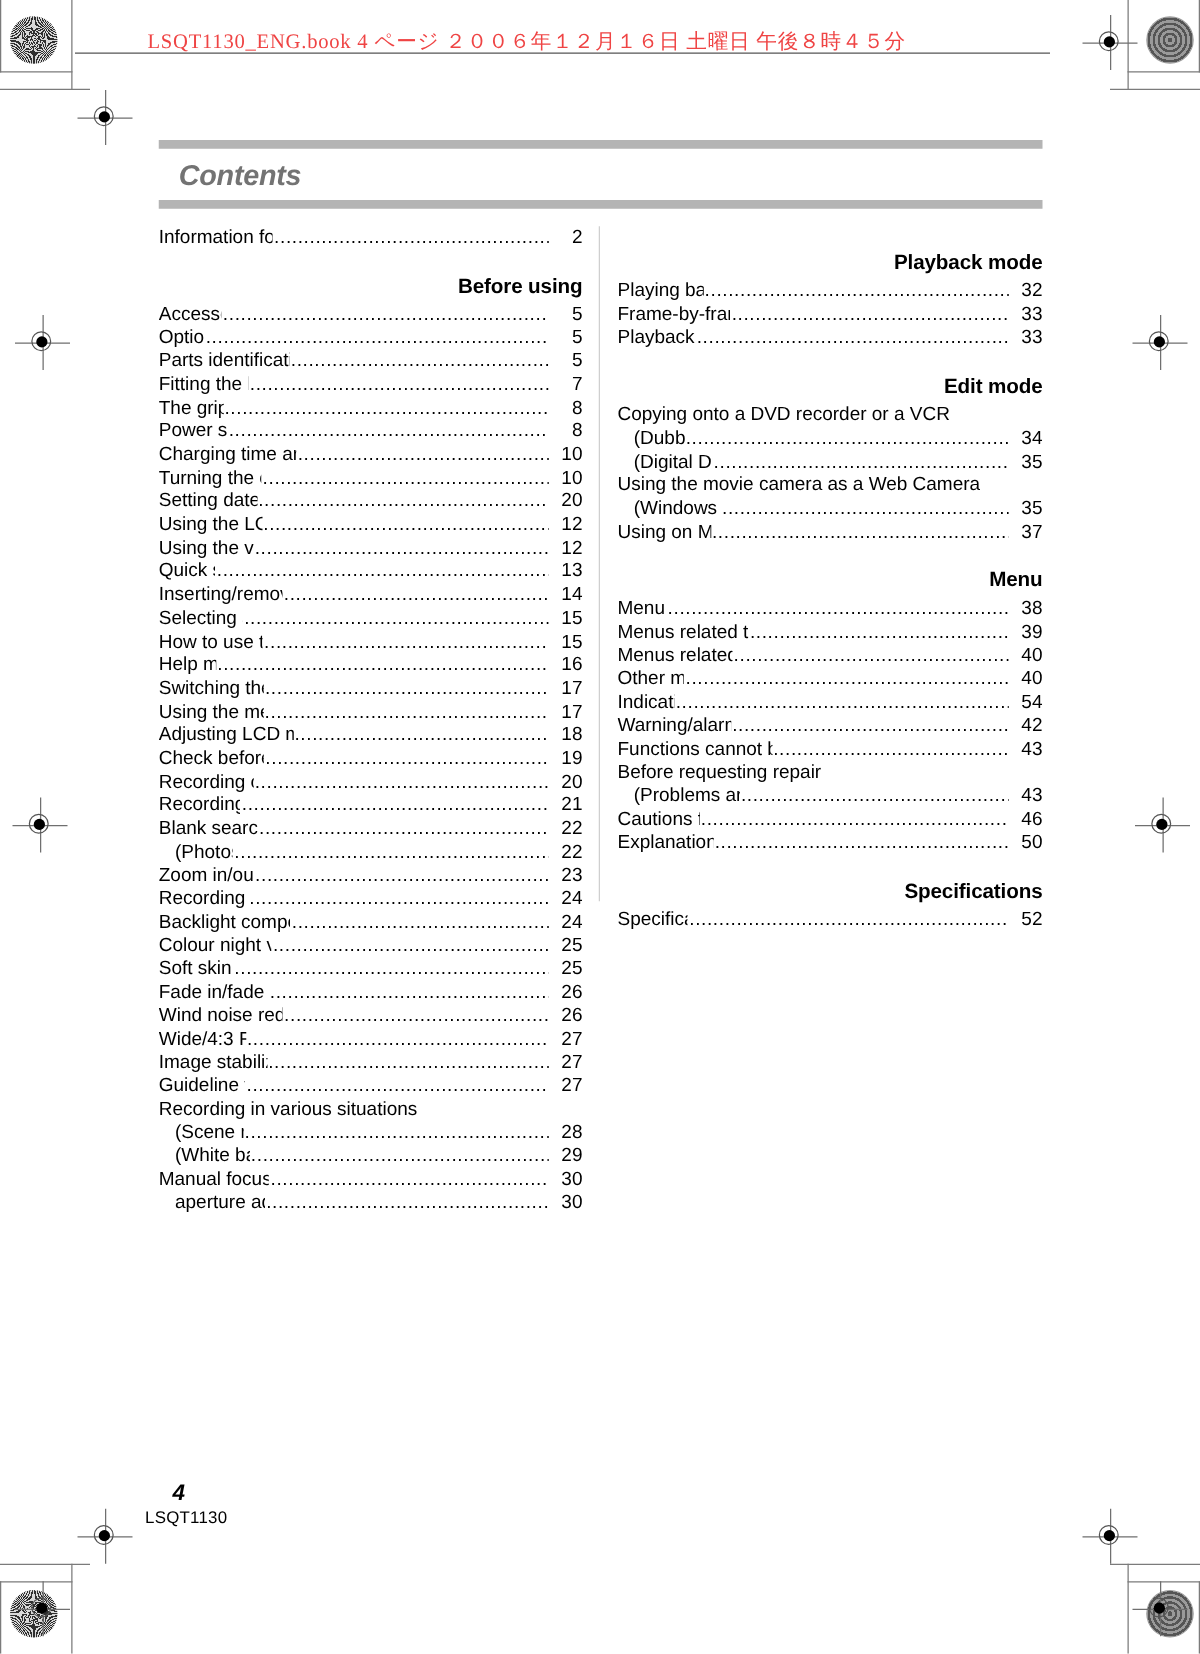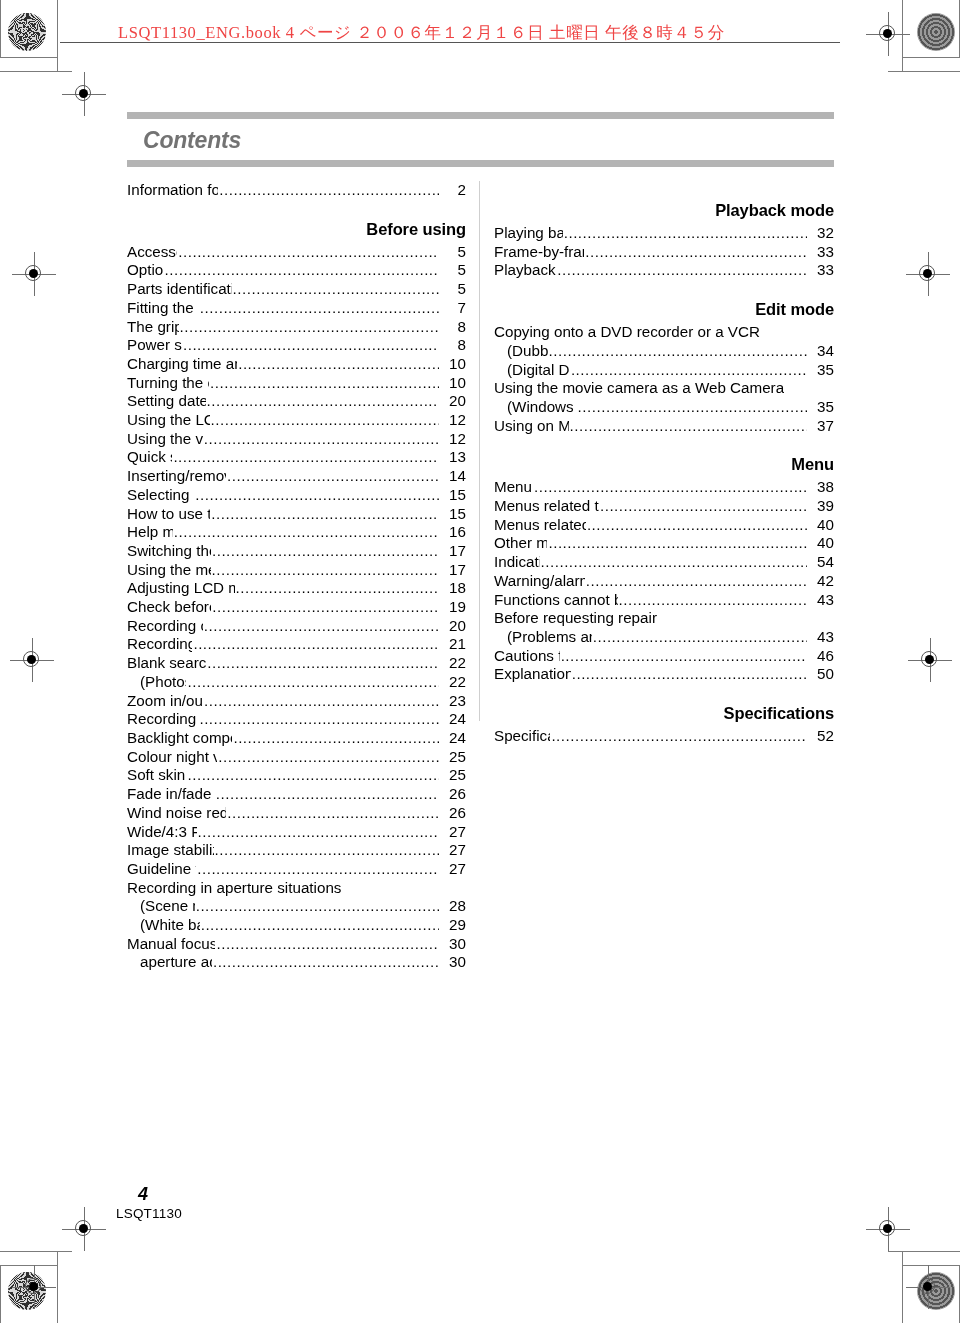--- a/index.html
+++ b/index.html
@@ -459,21 +459,21 @@
             <span class="toc-label">Image stabilizer function</span>
             <span class="toc-leader"> ..........................................................................................</span>
             <span class="toc-page">27</span>
           </div>
           <div class="toc-row">
             <span class="toc-label">Guideline function</span>
             <span class="toc-leader"> ..........................................................................................</span>
             <span class="toc-page">27</span>
           </div>
           <div class="toc-row nopage">
-            <span class="toc-label">Recording in aperture situations</span>
+            <span class="toc-label">Recording in various situations</span>
           </div>
           <div class="toc-row cont">
             <span class="toc-label">(Scene mode)</span>
             <span class="toc-leader"> ..........................................................................................</span>
             <span class="toc-page">28</span>
           </div>
           <div class="toc-row cont">
             <span class="toc-label">(White balance)</span>
             <span class="toc-leader"> ..........................................................................................</span>
             <span class="toc-page">29</span>

